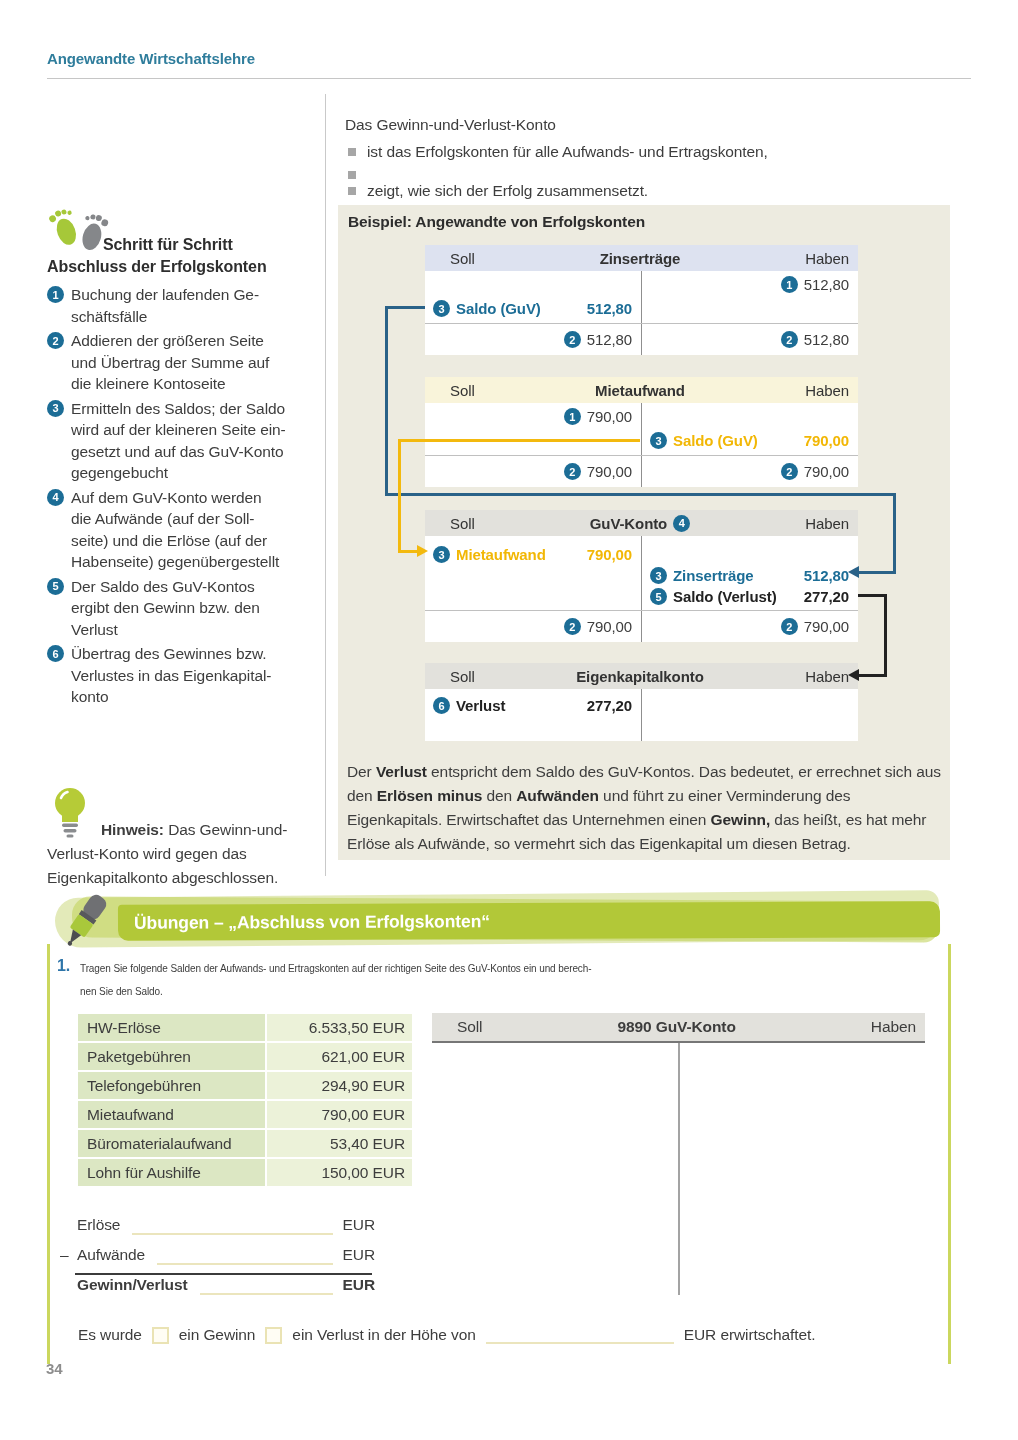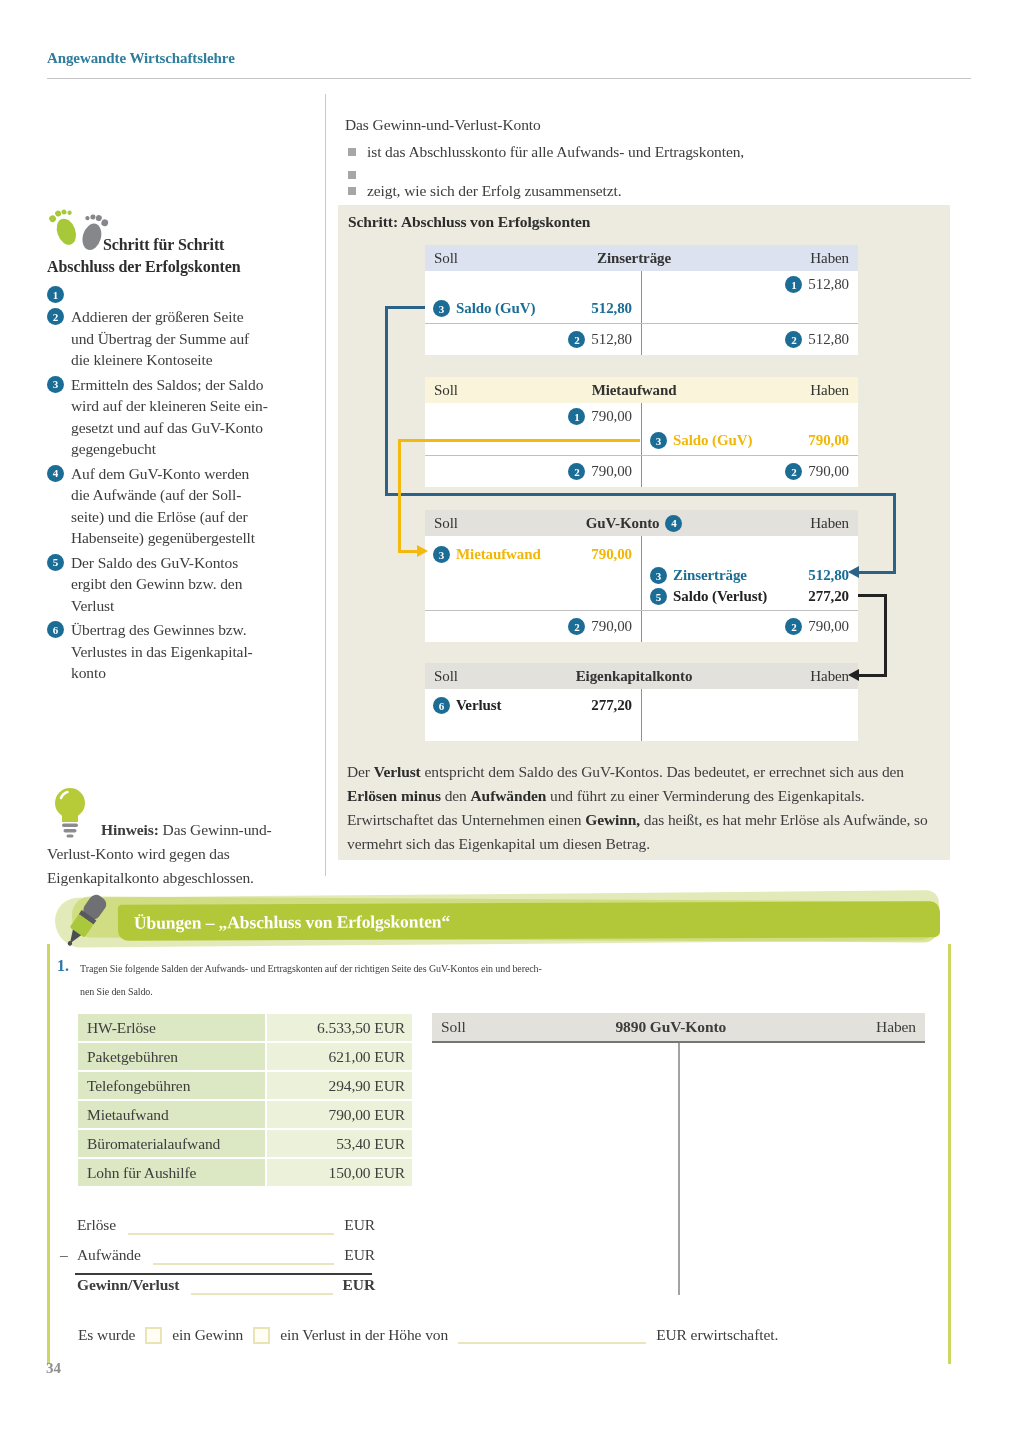--- a/index.html
+++ b/index.html
@@ -1,17 +1,17 @@
 <!DOCTYPE html>
 <html><head>
 <meta charset="utf-8">
 <style>
   html,body{margin:0;padding:0;background:#ffffff;}
   .page{position:relative;width:1018px;height:1440px;background:#fff;
-        font-family:Liberation Serif, serif;color:#3d3d3d;letter-spacing:-0.1px;overflow:hidden;}
+        font-family:Liberation Sans, sans-serif;color:#3d3d3d;letter-spacing:-0.1px;overflow:hidden;}
 
   
   .hdr{position:absolute;left:47px;top:50px;font-size:15px;font-weight:600;color:#2f7d9c;}
   .hdr-rule{position:absolute;left:47px;top:78px;width:924px;height:1px;background:#c6c6c6;}
   .vrule{position:absolute;left:325px;top:94px;width:1px;height:782px;background:#c9c9c9;}
 
   
   .intro{position:absolute;left:345px;top:90px;width:620px;font-size:15.5px;line-height:22px;margin-top:24px;}
   .intro-title{margin-bottom:5px;}
   .bullet-row{display:flex;margin-bottom:1px;}
@@ -26,21 +26,21 @@
   .step{display:flex;gap:7px;margin-bottom:3px;}
   .step-text{white-space:pre-line;font-size:15.5px;line-height:21.5px;}
   .nbadge{flex:0 0 17px;width:17px;height:17px;border-radius:50%;background:#1c6d96;color:#fff;
           font-size:11px;font-weight:bold;display:inline-flex;align-items:center;justify-content:center;margin-top:2px;}
 
   
   .example{position:absolute;left:338px;top:205px;width:612px;height:655px;background:#edebe0;}
   .ex-title{position:absolute;left:10px;top:8px;font-weight:bold;font-size:15.5px;color:#2d2d2d;}
   .tacc{position:absolute;left:87px;width:433px;background:#fff;z-index:2;}
   .thead{height:26px;display:flex;align-items:center;font-size:15px;color:#333;}
-  .tsoll{padding-left:9px;}
+  .tsoll{padding-left:25px;}
   .ttitle{flex:1;text-align:center;font-weight:bold;display:flex;align-items:center;justify-content:center;gap:6px;}
   .thaben{padding-right:9px;}
   .tbody{position:relative;}
   .thalf{position:absolute;top:0;height:100%;width:216px;}
   .tleft{left:0;}
   .tright{left:216px;border-left:1px solid #8f8f8f;}
   .entry{position:absolute;left:8px;right:9px;display:flex;align-items:center;gap:6px;font-size:15px;height:21px;}
   .entry .eval{margin-left:auto;}
   .val-entry{justify-content:flex-end;}
   .val-entry .eval{margin-left:0;}
@@ -111,21 +111,21 @@
 <div class="page">
 
   <div class="hdr">Angewandte Wirtschaftslehre</div>
   <div class="hdr-rule"></div>
   <div class="vrule"></div>
 
   <section class="intro">
     <div class="intro-title">Das Gewinn-und-Verlust-Konto</div>
     <div class="bullet-row">
       <span class="sq"></span>
-      <span>ist das Abschlusskonto für alle Aufwands- und Ertragskonten,</span>
+      <span>ist das Erfolgskonten für alle Aufwands- und Ertragskonten,</span>
     </div>
     <div class="bullet-row">
       <span class="sq"></span>
     </div>
     <div class="bullet-row">
       <span class="sq"></span>
       <span>zeigt, wie sich der Erfolg zusammensetzt.</span>
     </div>
   </section>
 
@@ -144,20 +144,22 @@
           <circle cx="17.5" cy="6" r="3"></circle>
         <circle cx="11.5" cy="6.6" r="2.5"></circle>
           <circle cx="6.5" cy="9.2" r="2.1"></circle>
       </g>
     </svg>
     <div class="steps-t1">Schritt für Schritt</div>
     <div class="steps-t2">Abschluss der Erfolgskonten</div>
     <div class="steps-list">
       <div class="step">
         <span class="nbadge">1</span>
+        <div class="step-text">Buchung der laufenden Ge-
+schäftsfälle</div>
       </div>
       <div class="step">
         <span class="nbadge">2</span>
         <div class="step-text">Addieren der größeren Seite
 und Übertrag der Summe auf
 die kleinere Kontoseite</div>
       </div>
       <div class="step">
         <span class="nbadge">3</span>
         <div class="step-text">Ermitteln des Saldos; der Saldo
@@ -181,21 +183,21 @@
       <div class="step">
         <span class="nbadge">6</span>
         <div class="step-text">Übertrag des Gewinnes bzw.
 Verlustes in das Eigenkapital-
 konto</div>
       </div>
     </div>
   </aside>
 
   <section class="example">
-    <div class="ex-title">Schritt: Abschluss von Erfolgskonten</div>
+    <div class="ex-title">Beispiel: Angewandte von Erfolgskonten</div>
 
     <div class="tacc" style="top:40px;">
       <div class="thead" style="background:#dde2f0;">
         <span class="tsoll">Soll</span>
         <span class="ttitle">Zinserträge</span>
         <span class="thaben">Haben</span>
       </div>
       <div class="tbody" style="height:52px;">
         <div class="thalf tleft">
           <div class="entry c-blue" style="top:27px;">

